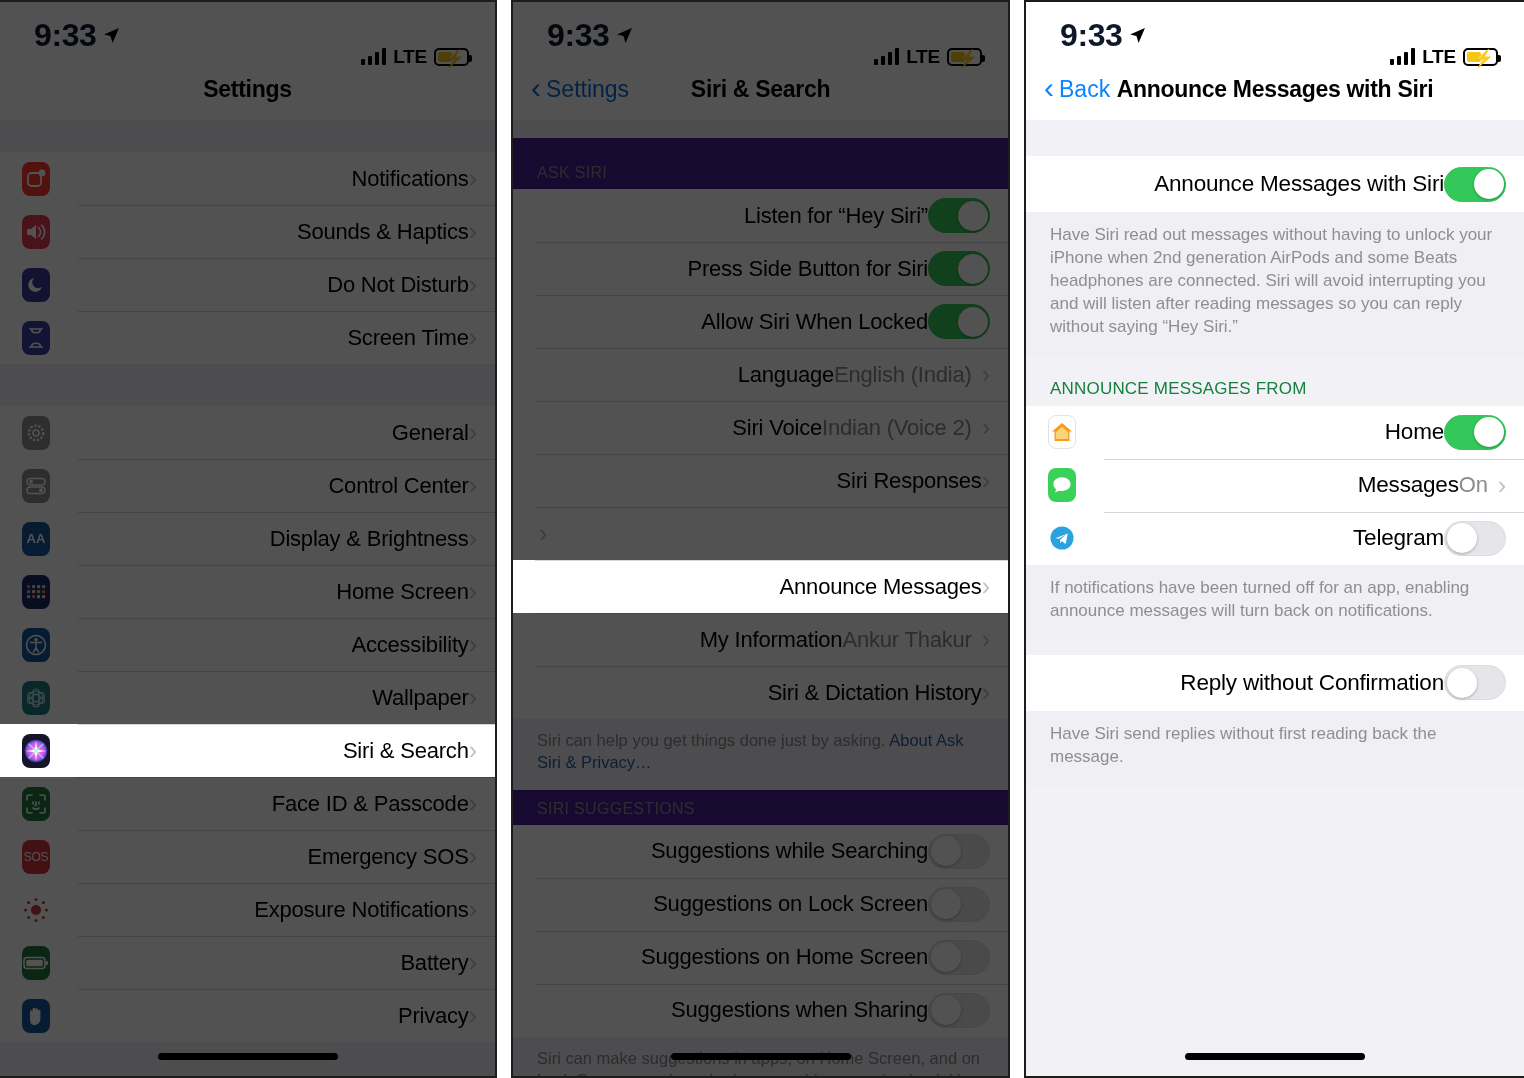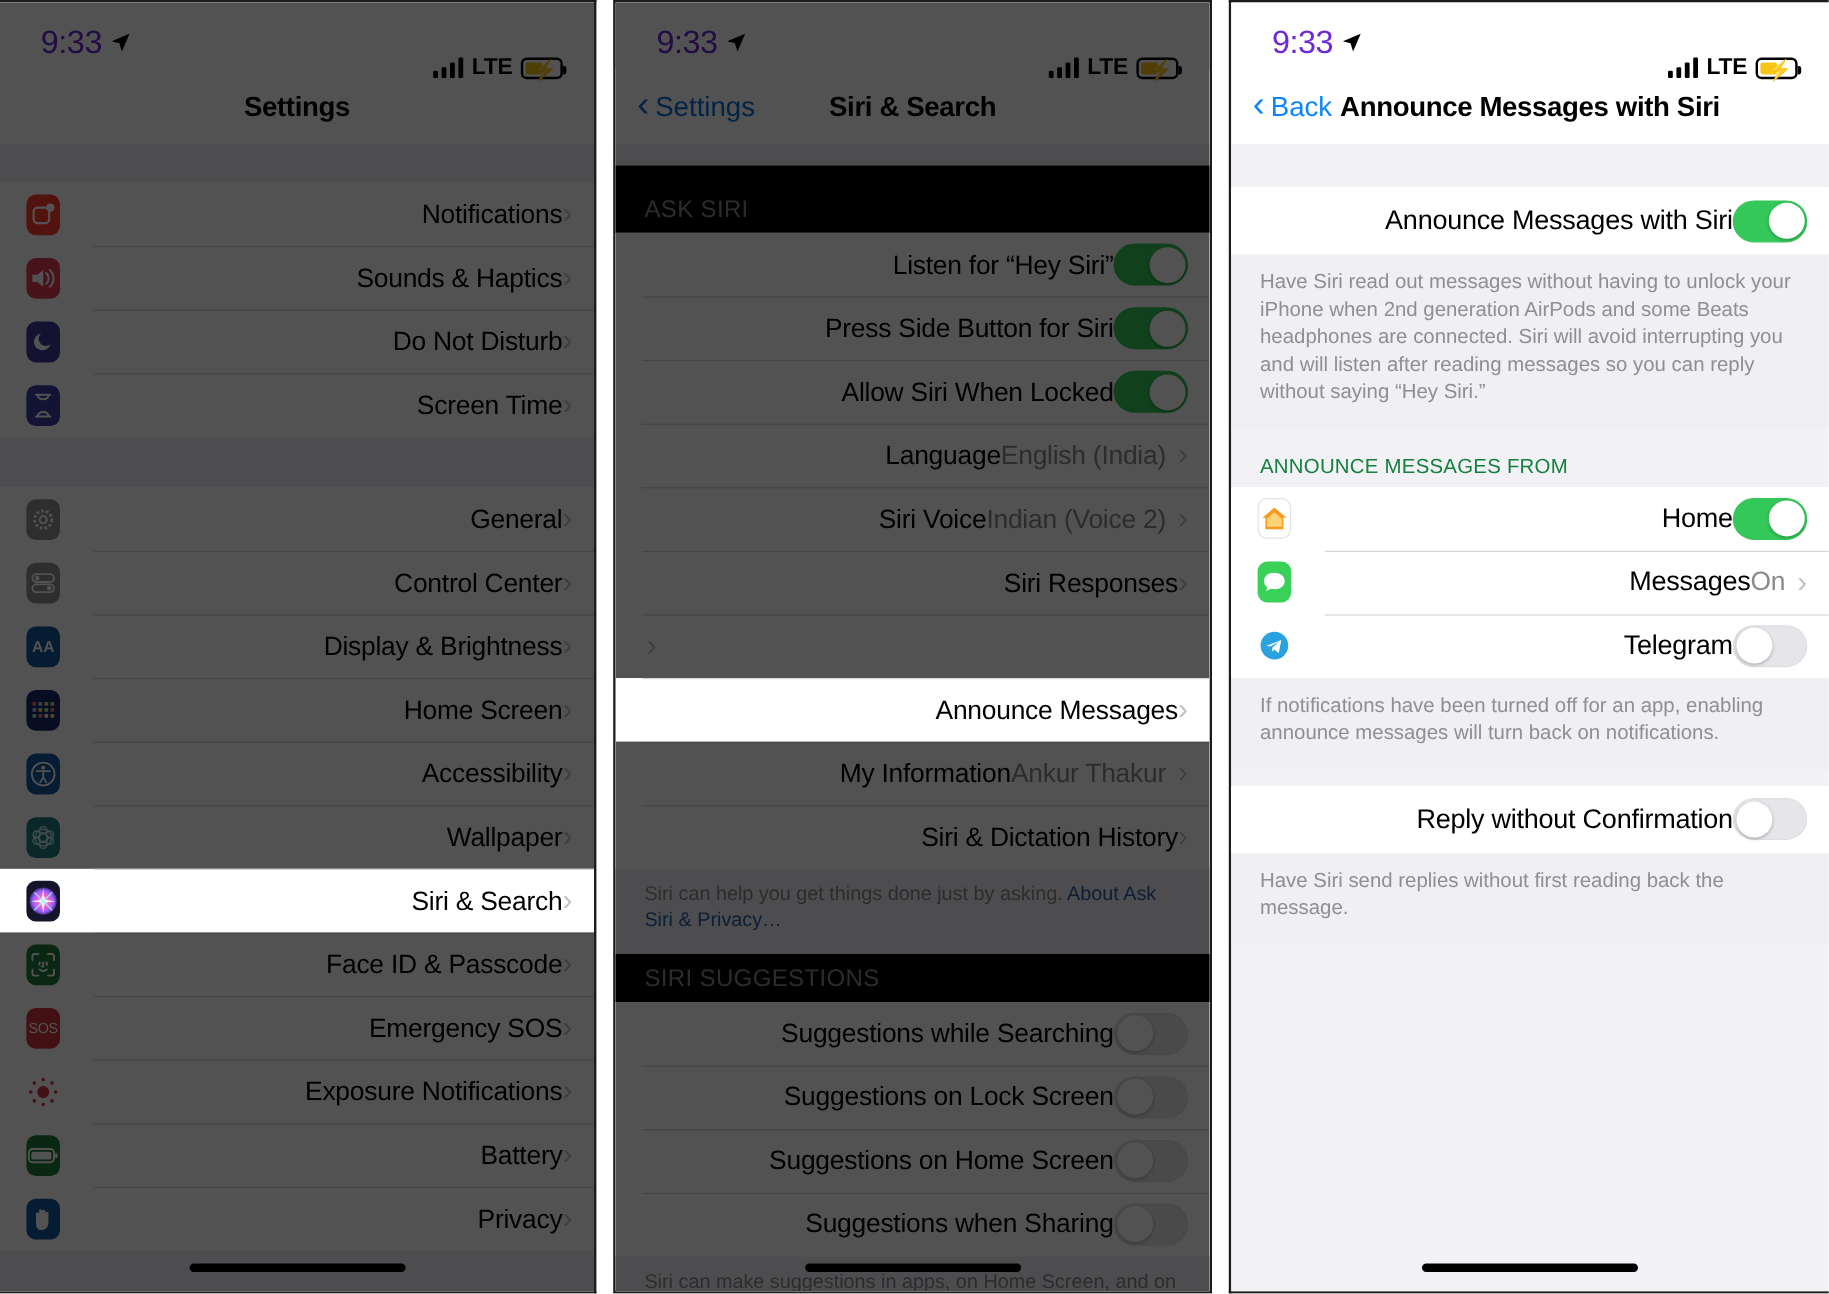--- a/index.html
+++ b/index.html
@@ -42,21 +42,21 @@
   .spotlight { position: relative; z-index: 60; }
 
   
   .statusbar {
     height: 56px;
     display: flex; align-items: center; justify-content: space-between;
     padding: 10px 26px 0 34px;
     position: relative; z-index: 2;
   }
   .sb-left { display: flex; align-items: center; gap: 7px; }
-  .sb-time { font-size: 27px; font-weight: 400; letter-spacing: -0.4px; color: #6d28d9; }
+  .sb-time { font-size: 32px; font-weight: 700; letter-spacing: -0.4px; color: #0f172a; }
   .loc-arrow { width: 17px; height: 17px; display:block; }
   .sb-right { display: flex; align-items: center; gap: 7px; margin-top: 43px; }
   .bars { display: flex; align-items: flex-end; gap: 2.5px; height: 17px; }
   .bars i { display:block; width: 4.5px; background: #000; border-radius: 1px; }
   .bars i:nth-child(1){ height: 6px; }
   .bars i:nth-child(2){ height: 9px; }
   .bars i:nth-child(3){ height: 13px; }
   .bars i:nth-child(4){ height: 17px; }
   .lte { font-size: 19px; font-weight: 600; letter-spacing: -0.2px; color:#000; }
   .battery {
@@ -106,22 +106,22 @@
   .row .appicon {
     width: 28px; height: 34px; border-radius: 8px; margin-right: 8px;
     flex: 0 0 auto; display:flex; align-items:center; justify-content:center;
     overflow:hidden;
   }
   .row .label { font-size: 22px; color:#000; letter-spacing:-0.2px; flex: 1 1 auto; }
   .row .value { font-size: 22px; color:#8a8a8e; margin-right: 10px; letter-spacing:-0.2px; }
   .row .chev { color:#c2c2c6; font-size: 25px; font-weight: 300; line-height:1; }
 
   .sect-header {
-    font-size: 20px; color:#8a8a8e; letter-spacing: 0.3px;
-    padding: 26px 0 7px 24px; background:#000000; text-transform: uppercase;
+    font-size: 16px; color:#8a8a8e; letter-spacing: 0.3px;
+    padding: 26px 0 7px 24px; background:#4c1d95; text-transform: uppercase;
   }
   .sect-footer {
     font-size: 16.5px; color:#8a8a8e; line-height: 1.35;
     padding: 10px 24px 16px 24px; background:#efeff4;
   }
   .sect-footer a { color:#2a5fa5; text-decoration:none; }
   .sect-footer.p3 { color:#8e8e93; font-size: 17px; padding: 12px 26px 18px 24px; }
 
   
   .toggle {

